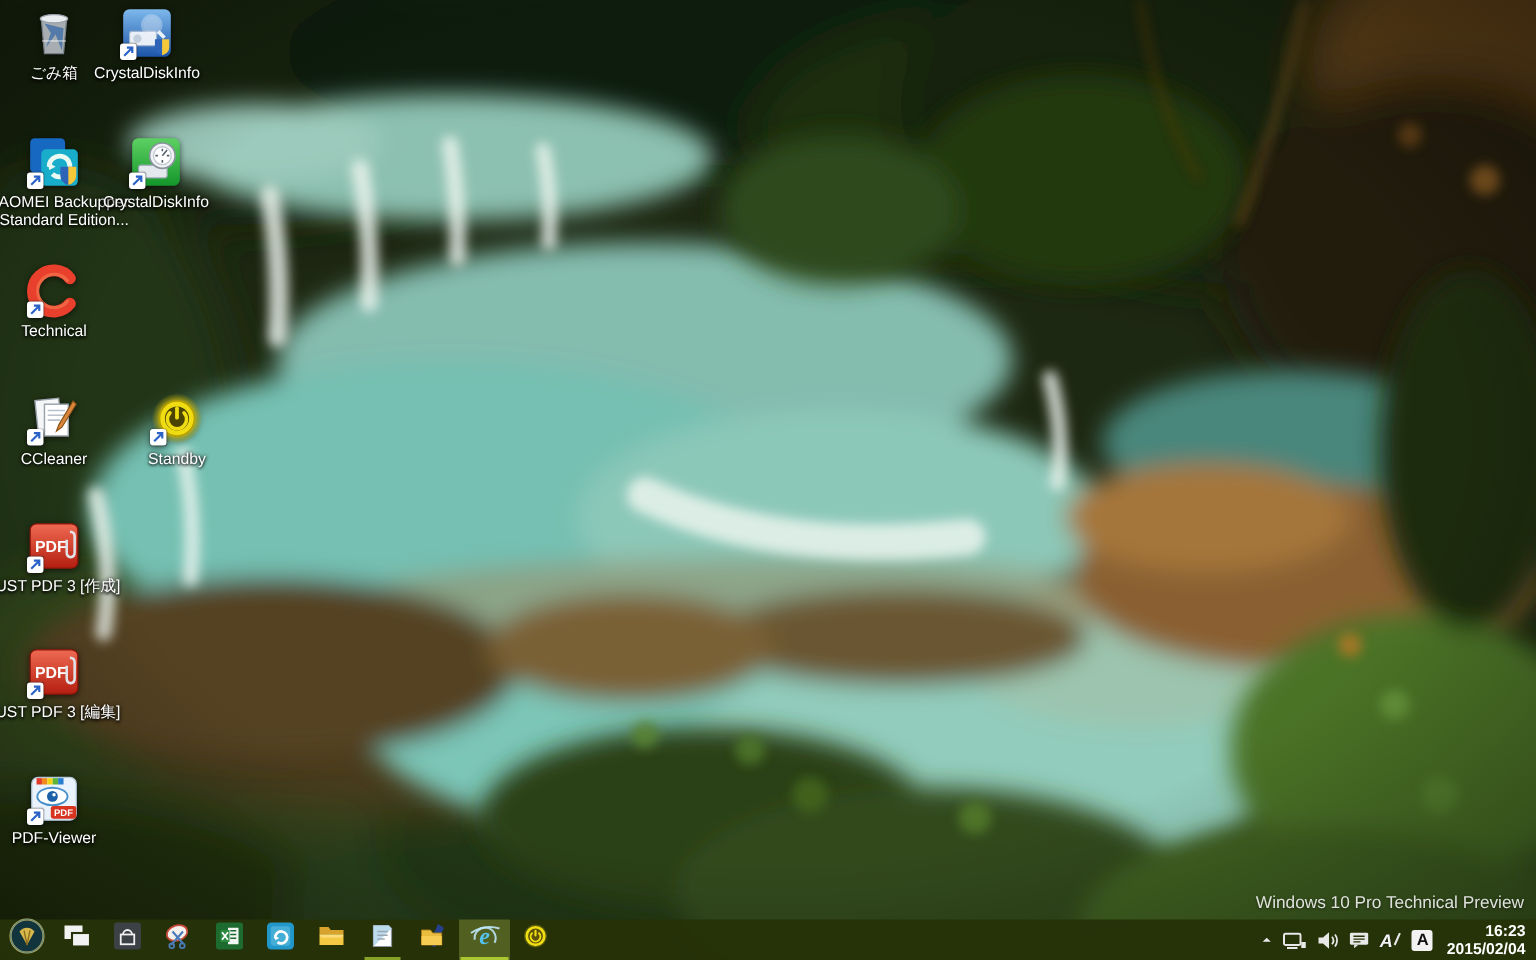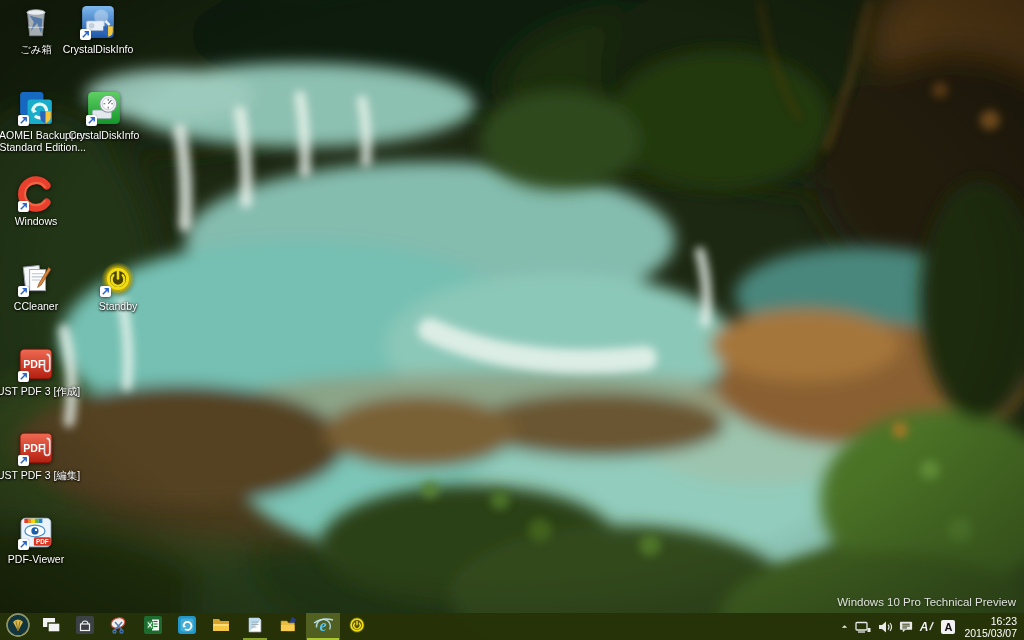--- a/index.html
+++ b/index.html
@@ -33,21 +33,21 @@
   .tb-cell.running::after{content:"";position:absolute;left:5px;right:5px;bottom:0;
     height:2px;background:#86a228;}
   .tb-cell.active{background:#515f20;}
   .tb-cell.active::after{content:"";position:absolute;left:1px;right:1px;bottom:0;
     height:2px;background:#aac72f;}
   .tray{position:absolute;right:0;top:0;bottom:0;display:flex;align-items:center;
     gap:6px;padding-right:7px;}
   .tray-icon{display:flex;align-items:center;justify-content:center;cursor:pointer;
     height:27px;}
   .clock{color:#fff;font-size:10.5px;line-height:12px;text-align:right;
-    cursor:pointer;padding-left:3px;}
+    cursor:pointer;padding-left:3px;font-weight:bold;}
   .ime-box{width:14px;height:14px;background:#f2f2f2;border-radius:2px;color:#111;
     font-size:11px;font-weight:bold;display:flex;align-items:center;
     justify-content:center;line-height:14px;}
   .ime-pen{color:#f2f2f2;font-size:12px;font-style:italic;font-weight:bold;
     text-shadow:0 0 1px #000;}
 </style>
 </head>
 <body>
 
 <div class="desktop">
@@ -229,21 +229,21 @@
         <svg viewBox="0 0 34 34" width="36" height="36">
           <path d="M27 9 A13 13 0 1 0 27 25" stroke="#e8402c" stroke-width="7.5" fill="none" stroke-linecap="round"></path>
           <path d="M25.5 10.5 A10.5 10.5 0 1 0 25.5 23.5" stroke="#f3764f" stroke-width="2" fill="none" opacity="0.7" stroke-linecap="round"></path>
         </svg>
         <span class="shortcut-badge">
           <svg viewBox="0 0 10 10" width="9" height="9">
               <path d="M2 8 L8 2 M4 2 h4 v4" stroke="#2a62c8" stroke-width="1.6" fill="none"></path>
             </svg>
         </span>
       </span>
-      <span class="icon-label">Windows</span>
+      <span class="icon-label">Technical</span>
     </div>
 
 
     <div class="desktop-icon" style="left:-14px;top:261px">
       <span class="icon-art">
         <svg viewBox="0 0 34 34" width="36" height="36">
           <rect x="6" y="5" width="15" height="20" fill="#f4f6f8" stroke="#9aa2ac" stroke-width="0.9" transform="rotate(-6 13 15)"></rect>
           <rect x="11" y="8" width="15" height="20" fill="#ffffff" stroke="#9aa2ac" stroke-width="0.9"></rect>
           <path d="M13 12 h11 M13 15 h11 M13 18 h8" stroke="#b9c2cc" stroke-width="1"></path>
           <path d="M29 6 L20 21 l-1.5 4 3.5-2.5 L31 8 z" fill="#d9853c" stroke="#8a4f14" stroke-width="0.7"></path>
@@ -506,17 +506,17 @@
         <span>A</span>
           <svg viewBox="0 0 8 12" width="7" height="11">
             <path d="M6 1 L2 10" stroke="#e8e8e8" stroke-width="1.6"></path>
           </svg>
       </span>
       <span class="tray-icon">
         <span class="ime-box">A</span>
       </span>
       <span class="clock">
         <div>16:23</div>
-        <div>2015/03/07</div>
+        <div>2015/02/04</div>
       </span>
     </div>
   </div>
 </div>
 
 </body></html>

